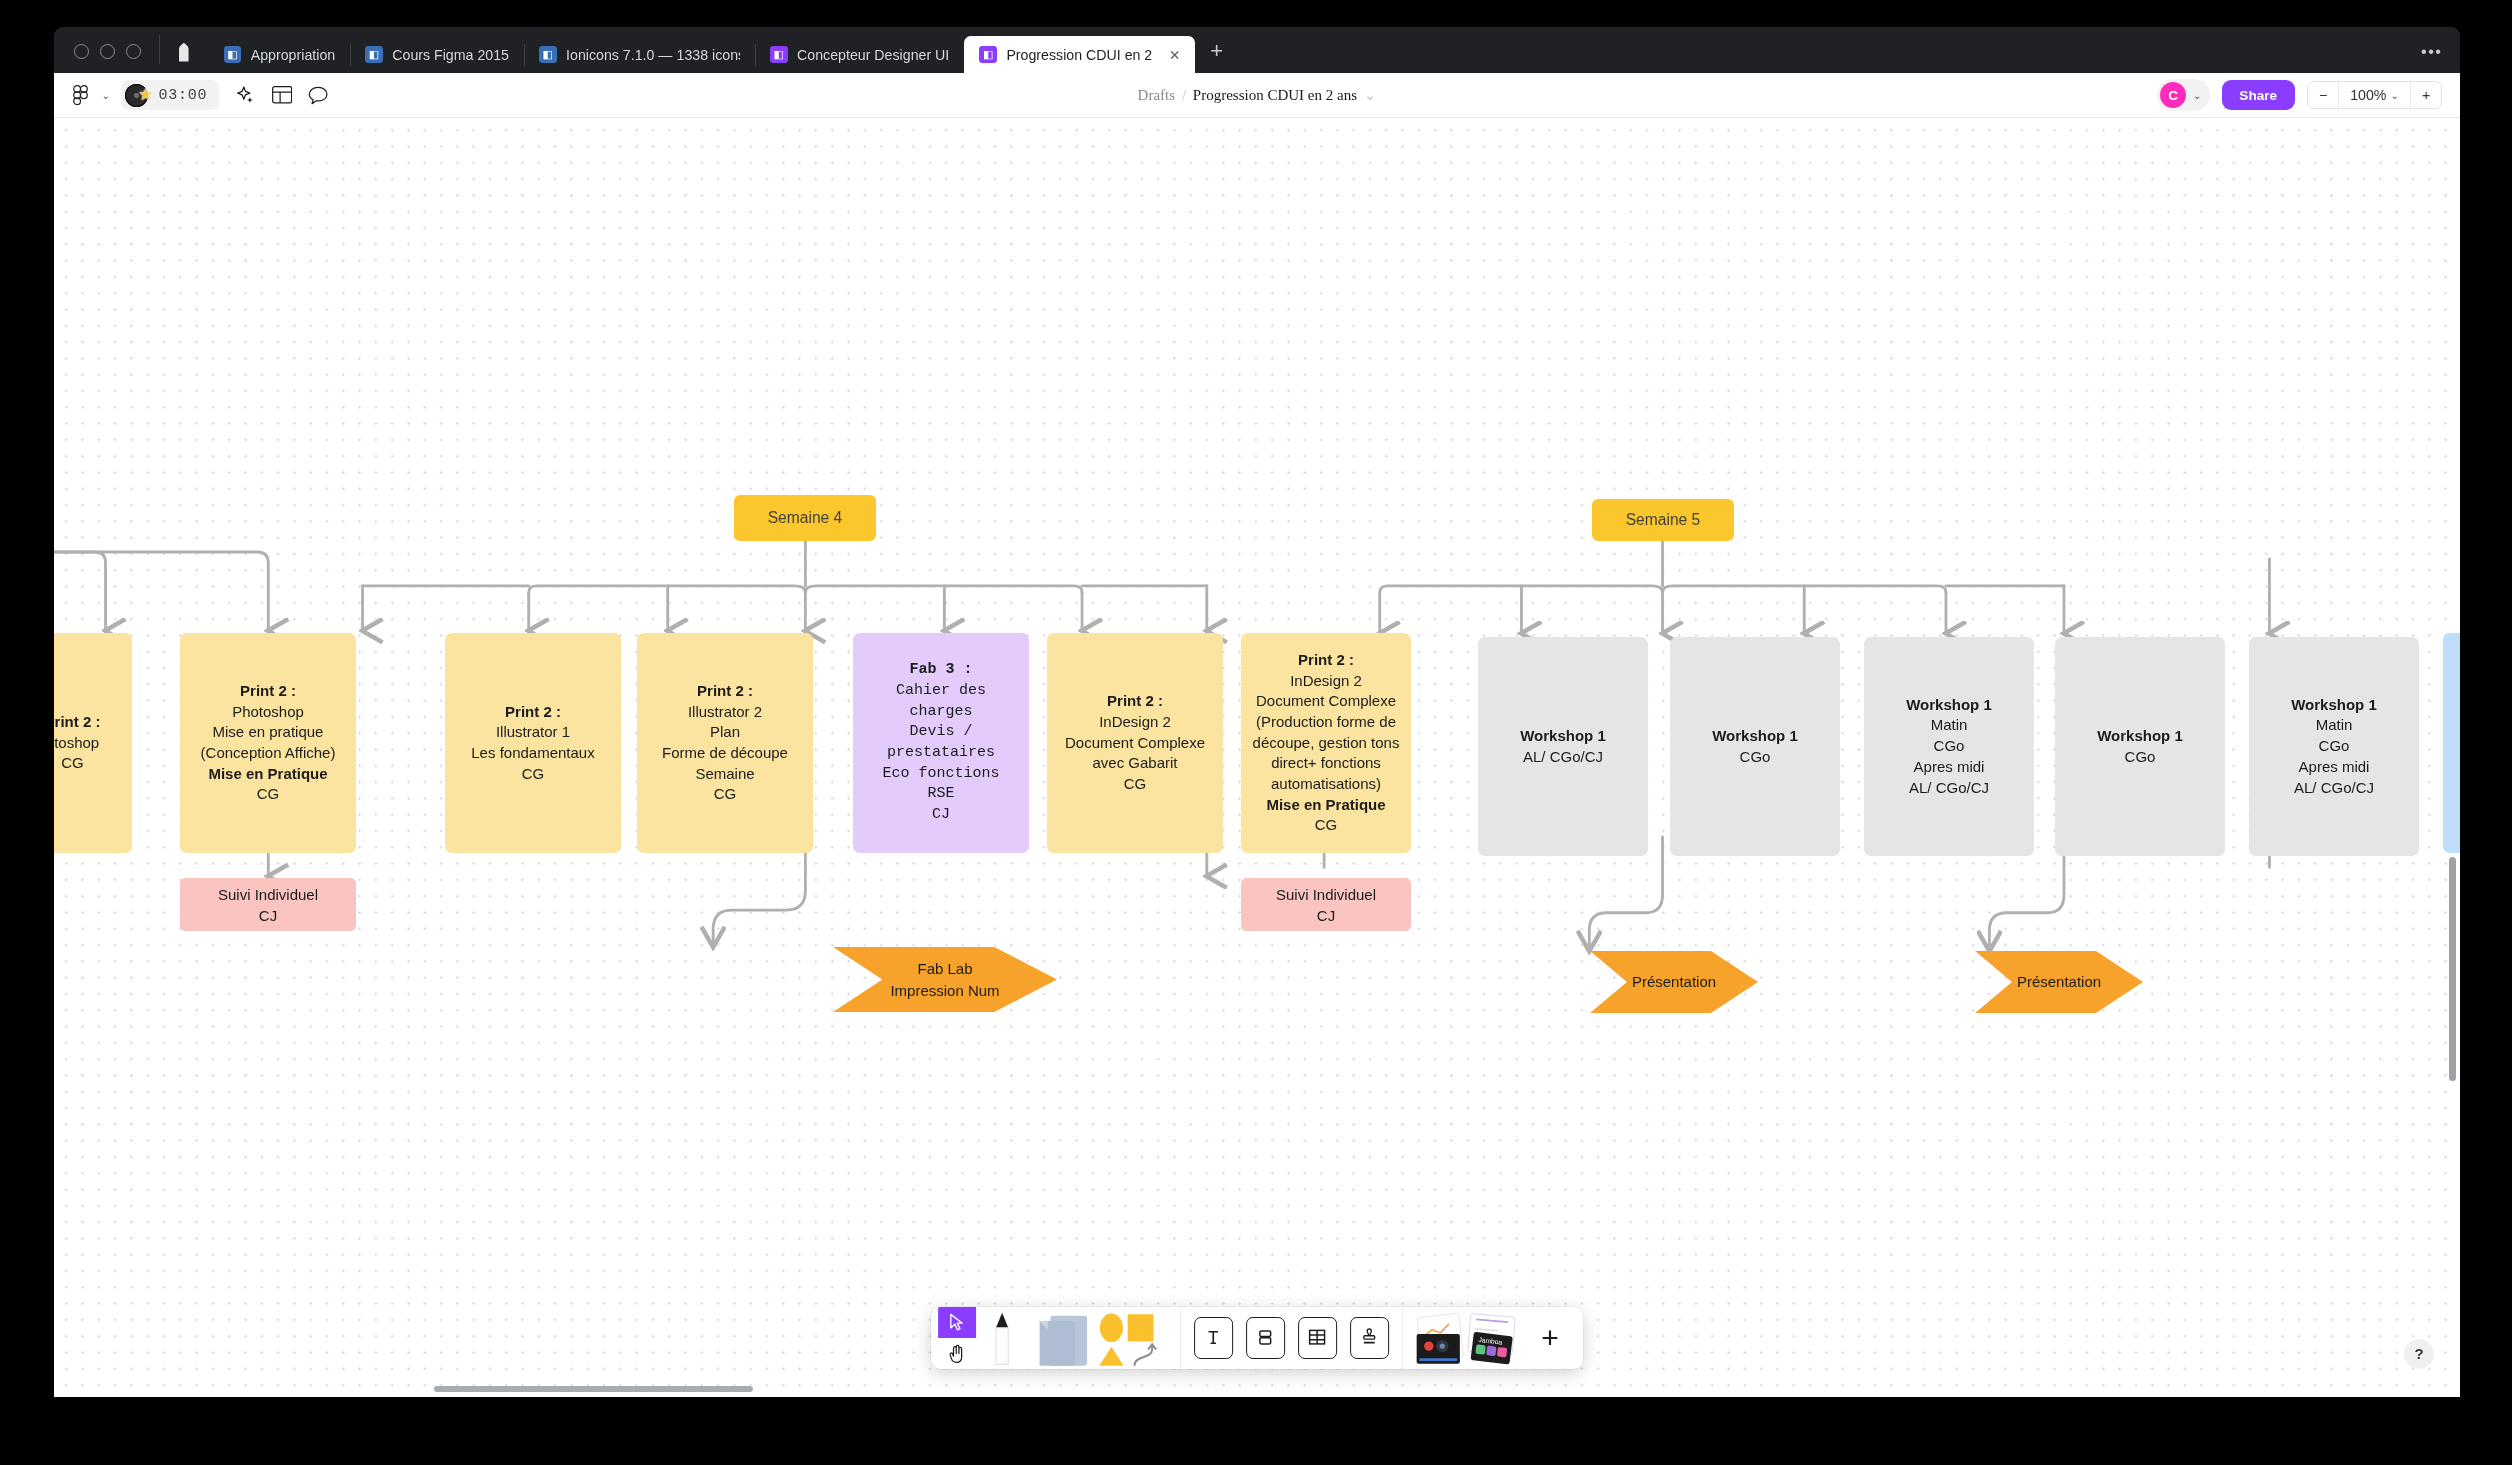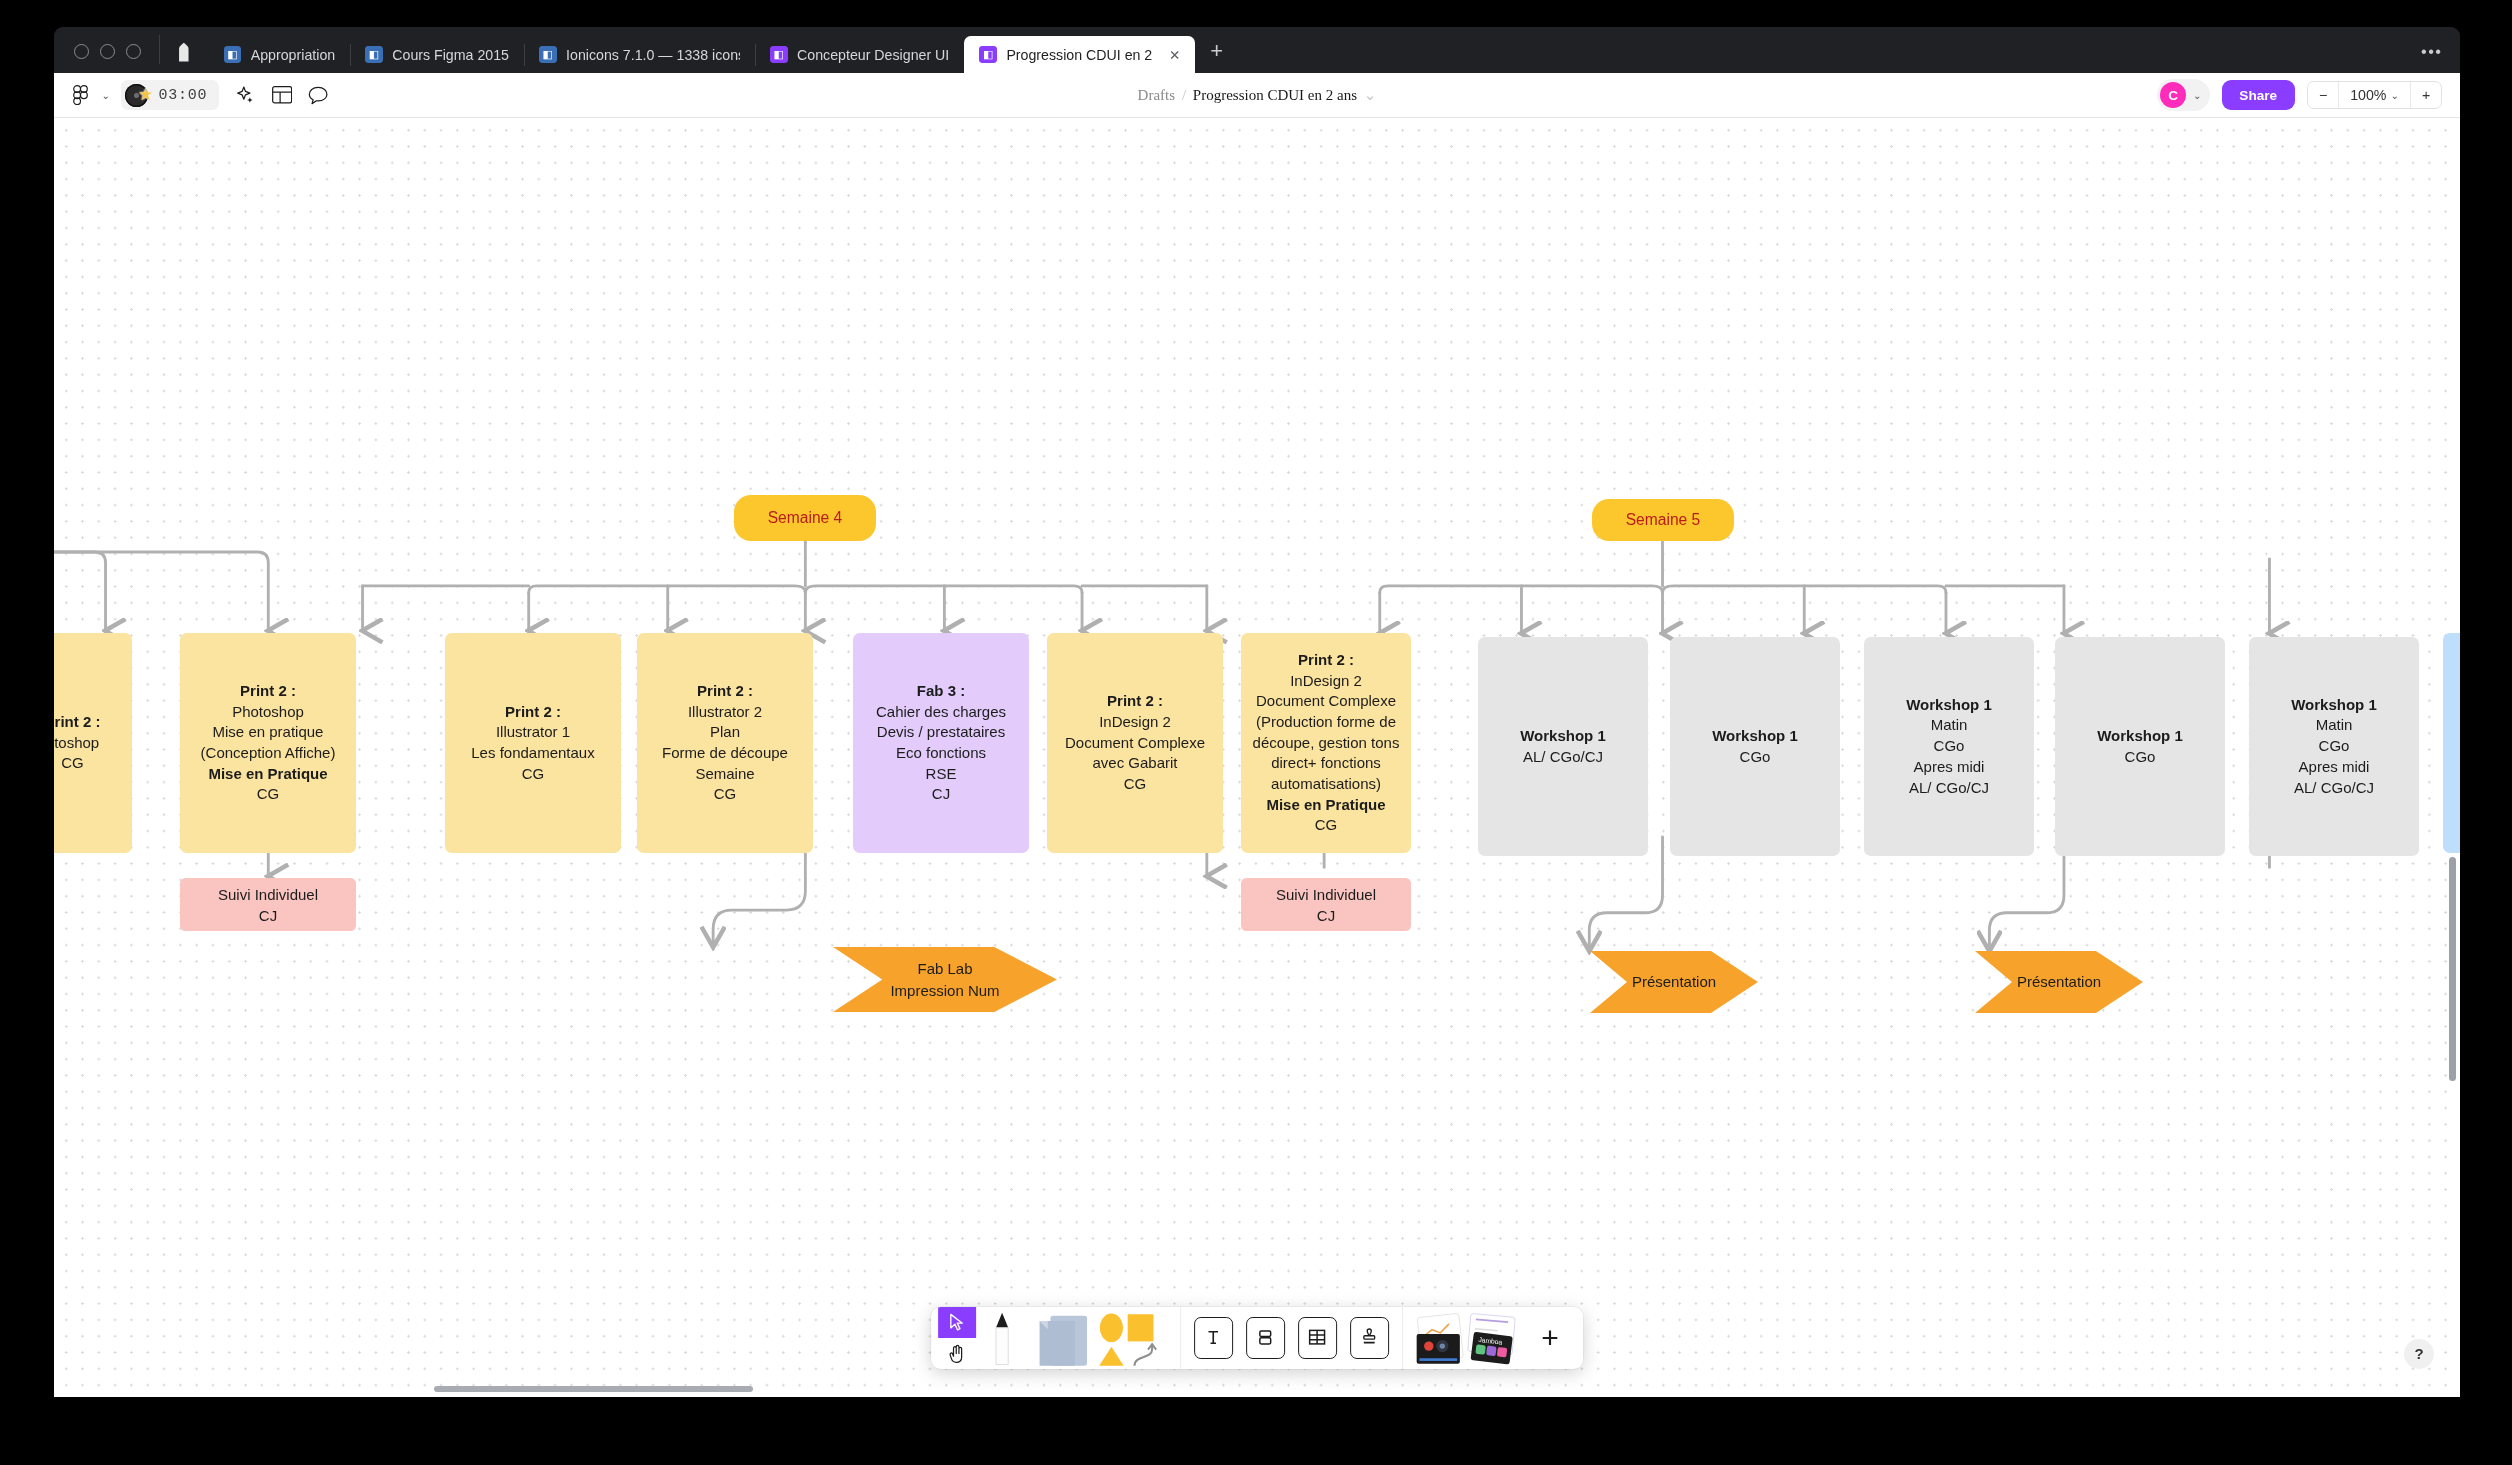--- a/index.html
+++ b/index.html
@@ -119,22 +119,22 @@
     text-align:center; padding: 6.8px 9.5px; line-height: 1.38;
   }
   .card .lines { width:100%; }
   .card .t { font-size: 15px; color:#1c1c1c; display:block; }
   .card .t.b { font-weight: bold; }
   .c-yellow { background:#fbe3a0; }
   .c-purple { background:#e3ccfb; }
   .c-gray   { background:#e5e5e5; }
   .c-blue   { background:#bfdefc; }
   .chip {
-    background:#fcc72c; border-radius:17px; display:flex; align-items:center; justify-content:center;
-    font-size:15.6px; color:#b91c1c;
+    background:#fcc72c; border-radius:6px; display:flex; align-items:center; justify-content:center;
+    font-size:15.6px; color:#404040;
   }
   .pink {
     background:#fac5c0; border-radius:5.4px; display:flex; align-items:center; justify-content:center;
     text-align:center; line-height:1.4;
   }
   .pink .t { font-size:15px; color:#1c1c1c; display:block; }
   .chevron {
     background:#f7a32b; display:flex; align-items:center; justify-content:center;
     text-align:center; line-height:1.45;
     clip-path: polygon(0% 0%, 72% 0%, 100% 50%, 72% 100%, 0% 100%, 22% 50%);
@@ -381,21 +381,21 @@
         <div class="lines">
           <span class="t b">Print 2 :</span>
           <span class="t">Illustrator 2</span>
           <span class="t">Plan</span>
           <span class="t">Forme de découpe</span>
           <span class="t">Semaine</span>
           <span class="t">CG</span>
         </div>
       </div>
 
-      <div class="node card c-purple" style="left:799px; top:515px; width:176px; height:220px;">
+      <div class="node card c-purple" style="left:799px; top:515px; width:176px; height:220px;font-family:Liberation Mono, monospace;">
         <div class="lines">
           <span class="t b">Fab 3 :</span>
           <span class="t">Cahier des charges</span>
           <span class="t">Devis / prestataires</span>
           <span class="t">Eco fonctions</span>
           <span class="t">RSE</span>
           <span class="t">CJ</span>
         </div>
       </div>
 

